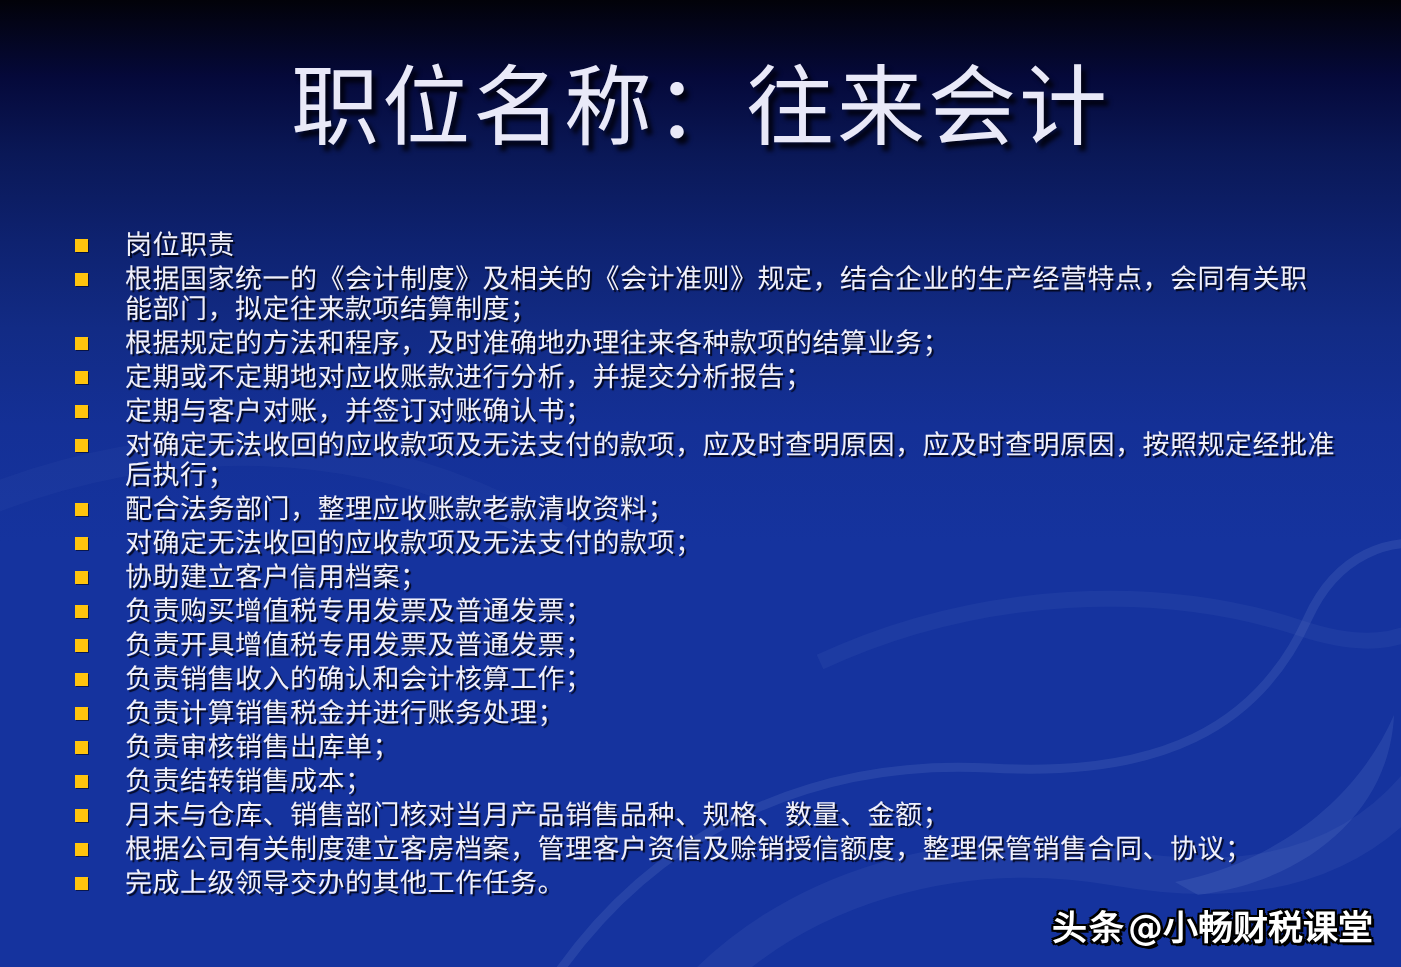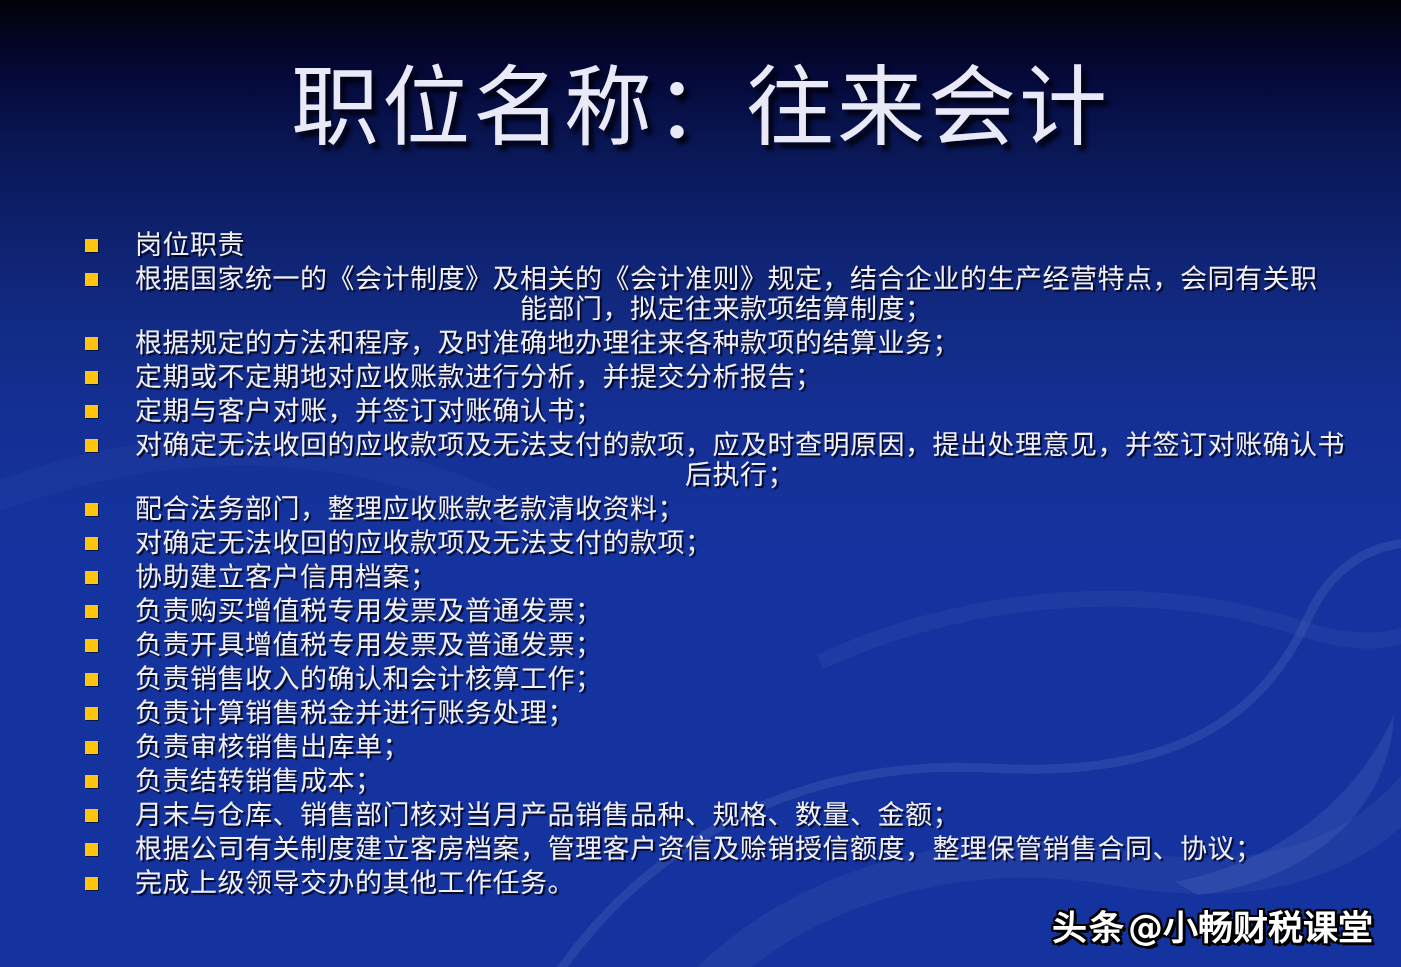--- a/index.html
+++ b/index.html
@@ -20,21 +20,21 @@
   .title {
     position: absolute; top: 36px; left: 0; width: 100%; margin: 0;
     text-align: center;
     font-family: "Liberation Serif", serif;
     font-size: 88px; font-weight: 400; letter-spacing: 3px;
     color: #e9e9f8;
     text-shadow: 5px 6px 4px rgba(0,0,10,0.85);
     white-space: nowrap;
   }
   .bullets {
-    position: absolute; left: 85px; top: 230px; width: 1285px; text-align: center;
+    position: absolute; left: 75px; top: 230px; width: 1285px;
   }
   .item { display: flex; align-items: flex-start; margin-bottom: 4px; }
   .sq {
     flex: 0 0 13px; width: 13px; height: 13px;
     background: #ffc40d; margin: 9px 37px 0 0;
     box-shadow: 1px 1px 0 rgba(0,0,15,0.55);
   }
   .txt {
     font-family: "Liberation Serif", serif;
     font-size: 27px; line-height: 30px; letter-spacing: 0.5px;
@@ -99,21 +99,21 @@
       </div>
 
       <div class="item">
         <span class="sq"></span>
         <span class="txt">定期与客户对账，并签订对账确认书；</span>
       </div>
 
 
       <div class="item">
         <span class="sq"></span>
-        <span class="txt">对确定无法收回的应收款项及无法支付的款项，应及时查明原因，提出处理意见，并签订对账确认书
+        <span class="txt">对确定无法收回的应收款项及无法支付的款项，应及时查明原因，应及时查明原因，按照规定经批准
 后执行；</span>
       </div>
 
       <div class="item">
         <span class="sq"></span>
         <span class="txt">配合法务部门，整理应收账款老款清收资料；</span>
       </div>
 
       <div class="item">
         <span class="sq"></span>

